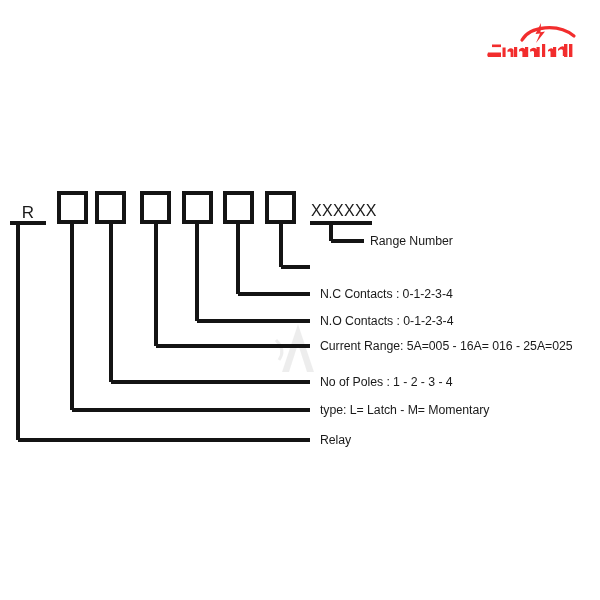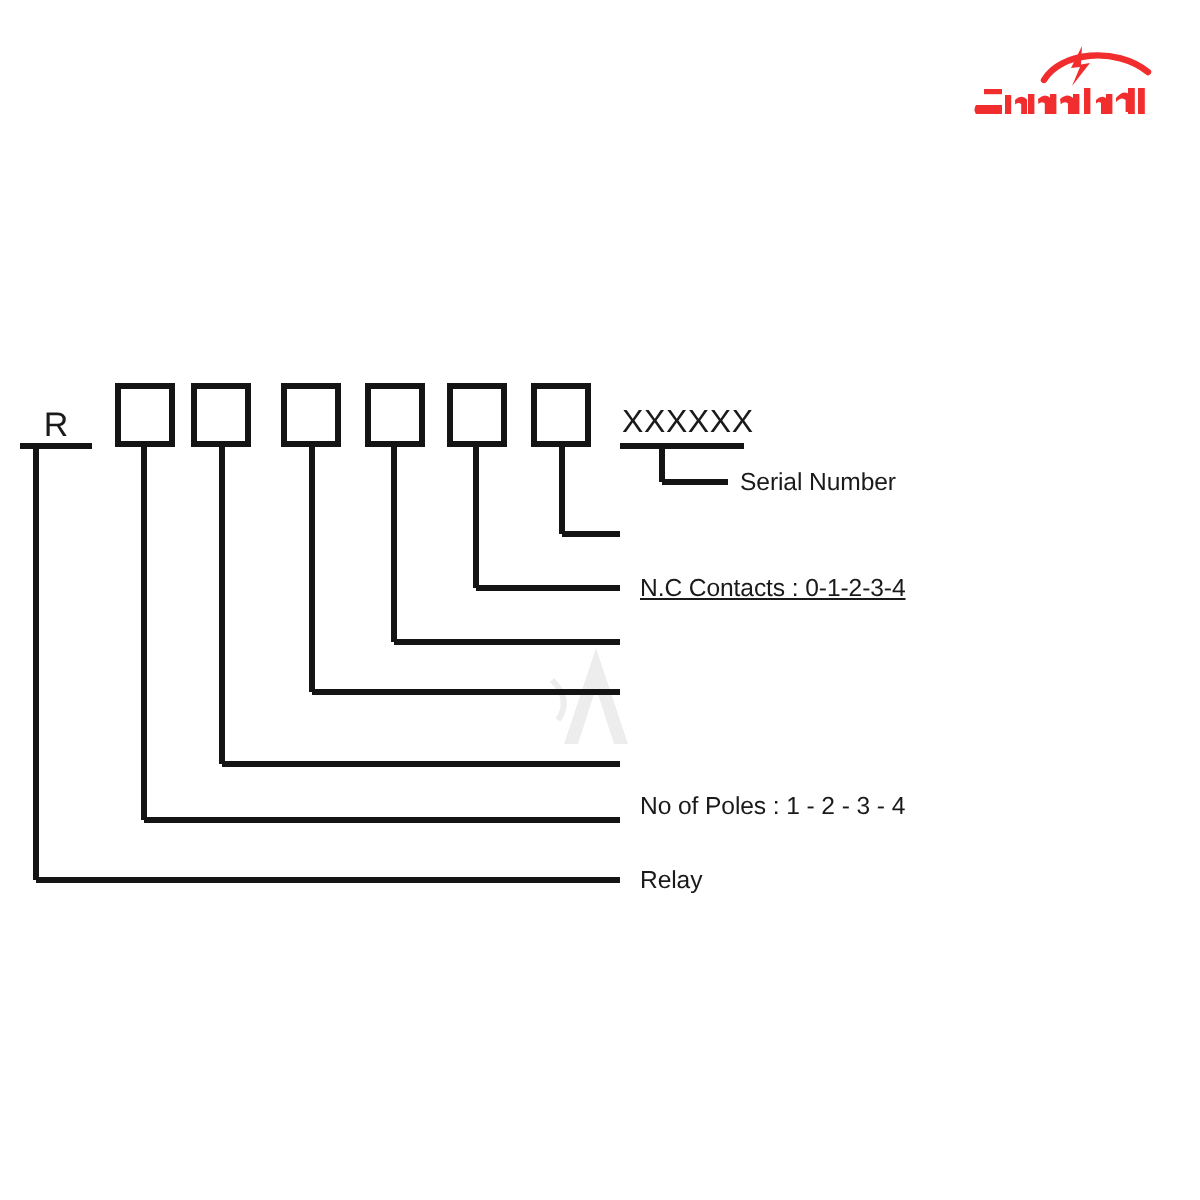--- a/index.html
+++ b/index.html
@@ -157,25 +157,28 @@
       <rect x="184" y="193" width="27" height="29"></rect>
       <rect x="225" y="193" width="27" height="29"></rect>
       <rect x="267" y="193" width="27" height="29"></rect>
     </g>
 
     <text class="code-char" x="28" y="218" text-anchor="middle">R</text>
 
     <text class="xmask" x="311" y="216">XXXXXX</text>
   </svg>
 
-  <div class="legend-label" style="left:370px; top:235px;">Serial Number</div>
+  <div class="legend-label" style="left:370px; top:235px;">Range Number</div>
 
 
-  <div class="legend-label" style="left:320px; top:288px;text-decoration:underline;">N.C Contacts : 0-1-2-3-4</div>
+  <div class="legend-label" style="left:320px; top:288px;">N.C Contacts : 0-1-2-3-4</div>
 
+  <div class="legend-label" style="left:320px; top:315px;">N.O Contacts : 0-1-2-3-4</div>
 
+  <div class="legend-label" style="left:320px; top:340px;">Current Range: 5A=005 - 16A= 016 - 25A=025</div>
 
-  <div class="legend-label" style="left:320px; top:376px;margin-top:21px;">No of Poles : 1 - 2 - 3 - 4</div>
+  <div class="legend-label" style="left:320px; top:376px;">No of Poles : 1 - 2 - 3 - 4</div>
 
+  <div class="legend-label" style="left:320px; top:404px;">type: L= Latch - M= Momentary</div>
 
   <div class="legend-label" style="left:320px; top:434px;text-align:center;">Relay</div>
 
 </div>
 
 </body></html>

